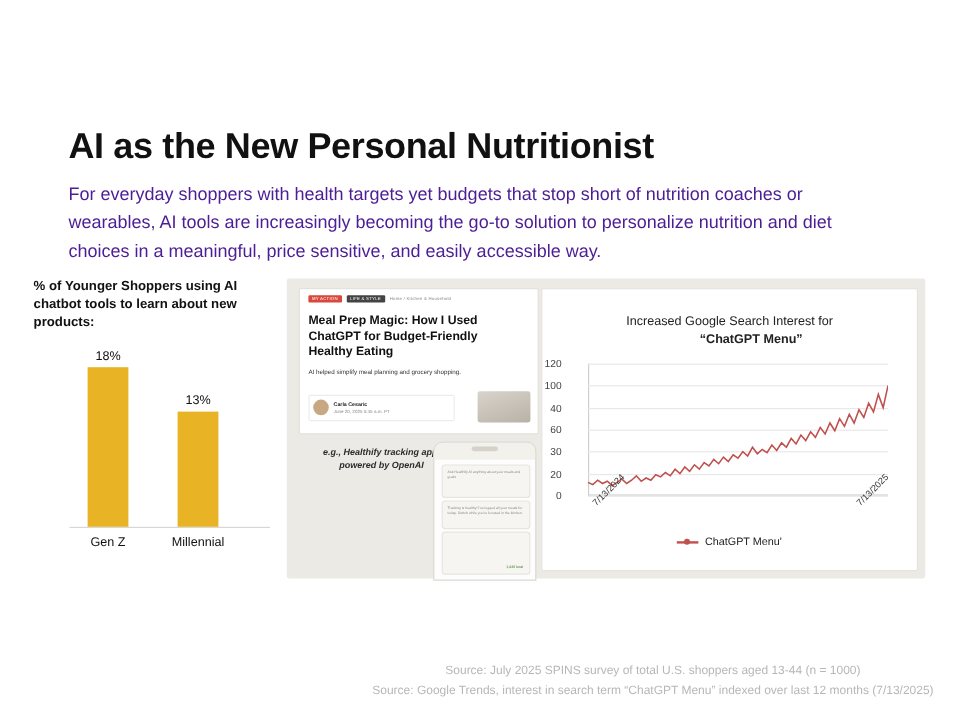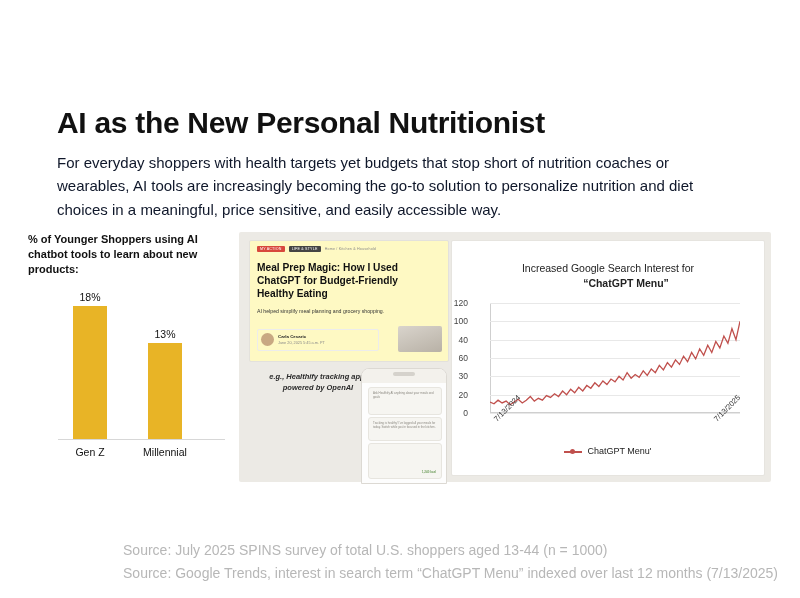--- a/index.html
+++ b/index.html
@@ -33,21 +33,21 @@
     line-height: 1.12;
   }
 
   .subtitle {
     position: absolute;
     left: 57px;
     top: 136px;
     width: 672px;
     font-size: 15px;
     line-height: 1.55;
-    color: #0f172a;
+    color: #4c1d95;
     font-weight: 400;
   }
 
   
   .bar-panel {
     position: absolute;
     left: 28px;
     top: 232px;
     width: 205px;
     height: 250px;
@@ -113,21 +113,21 @@
     border-radius: 2px;
   }
 
   
   .article {
     position: absolute;
     left: 10px;
     top: 8px;
     width: 198px;
     height: 120px;
-    background: #fef9c3;
+    background: #ffffff;
     border: 1px solid #e3e1dc;
     border-radius: 2px;
     overflow: hidden;
   }
   .art-crumb {
     position: absolute;
     left: 7px;
     top: 6px;
     font-size: 3.6px;
     color: #888;
@@ -372,22 +372,22 @@
     height: 5px;
     background: #c0504d;
     border-radius: 50%;
   }
 
   
   .sources {
     position: absolute;
     right: 22px;
     bottom: 14px;
-    text-align: left;
-    font-size: 14px;
+    text-align: center;
+    font-size: 10px;
     color: #b7b7b7;
     line-height: 1.6;
   }
 </style>
 </head>
 <body>
 
 <div class="slide">
 
   <h1 class="title">AI as the New Personal Nutritionist</h1>

